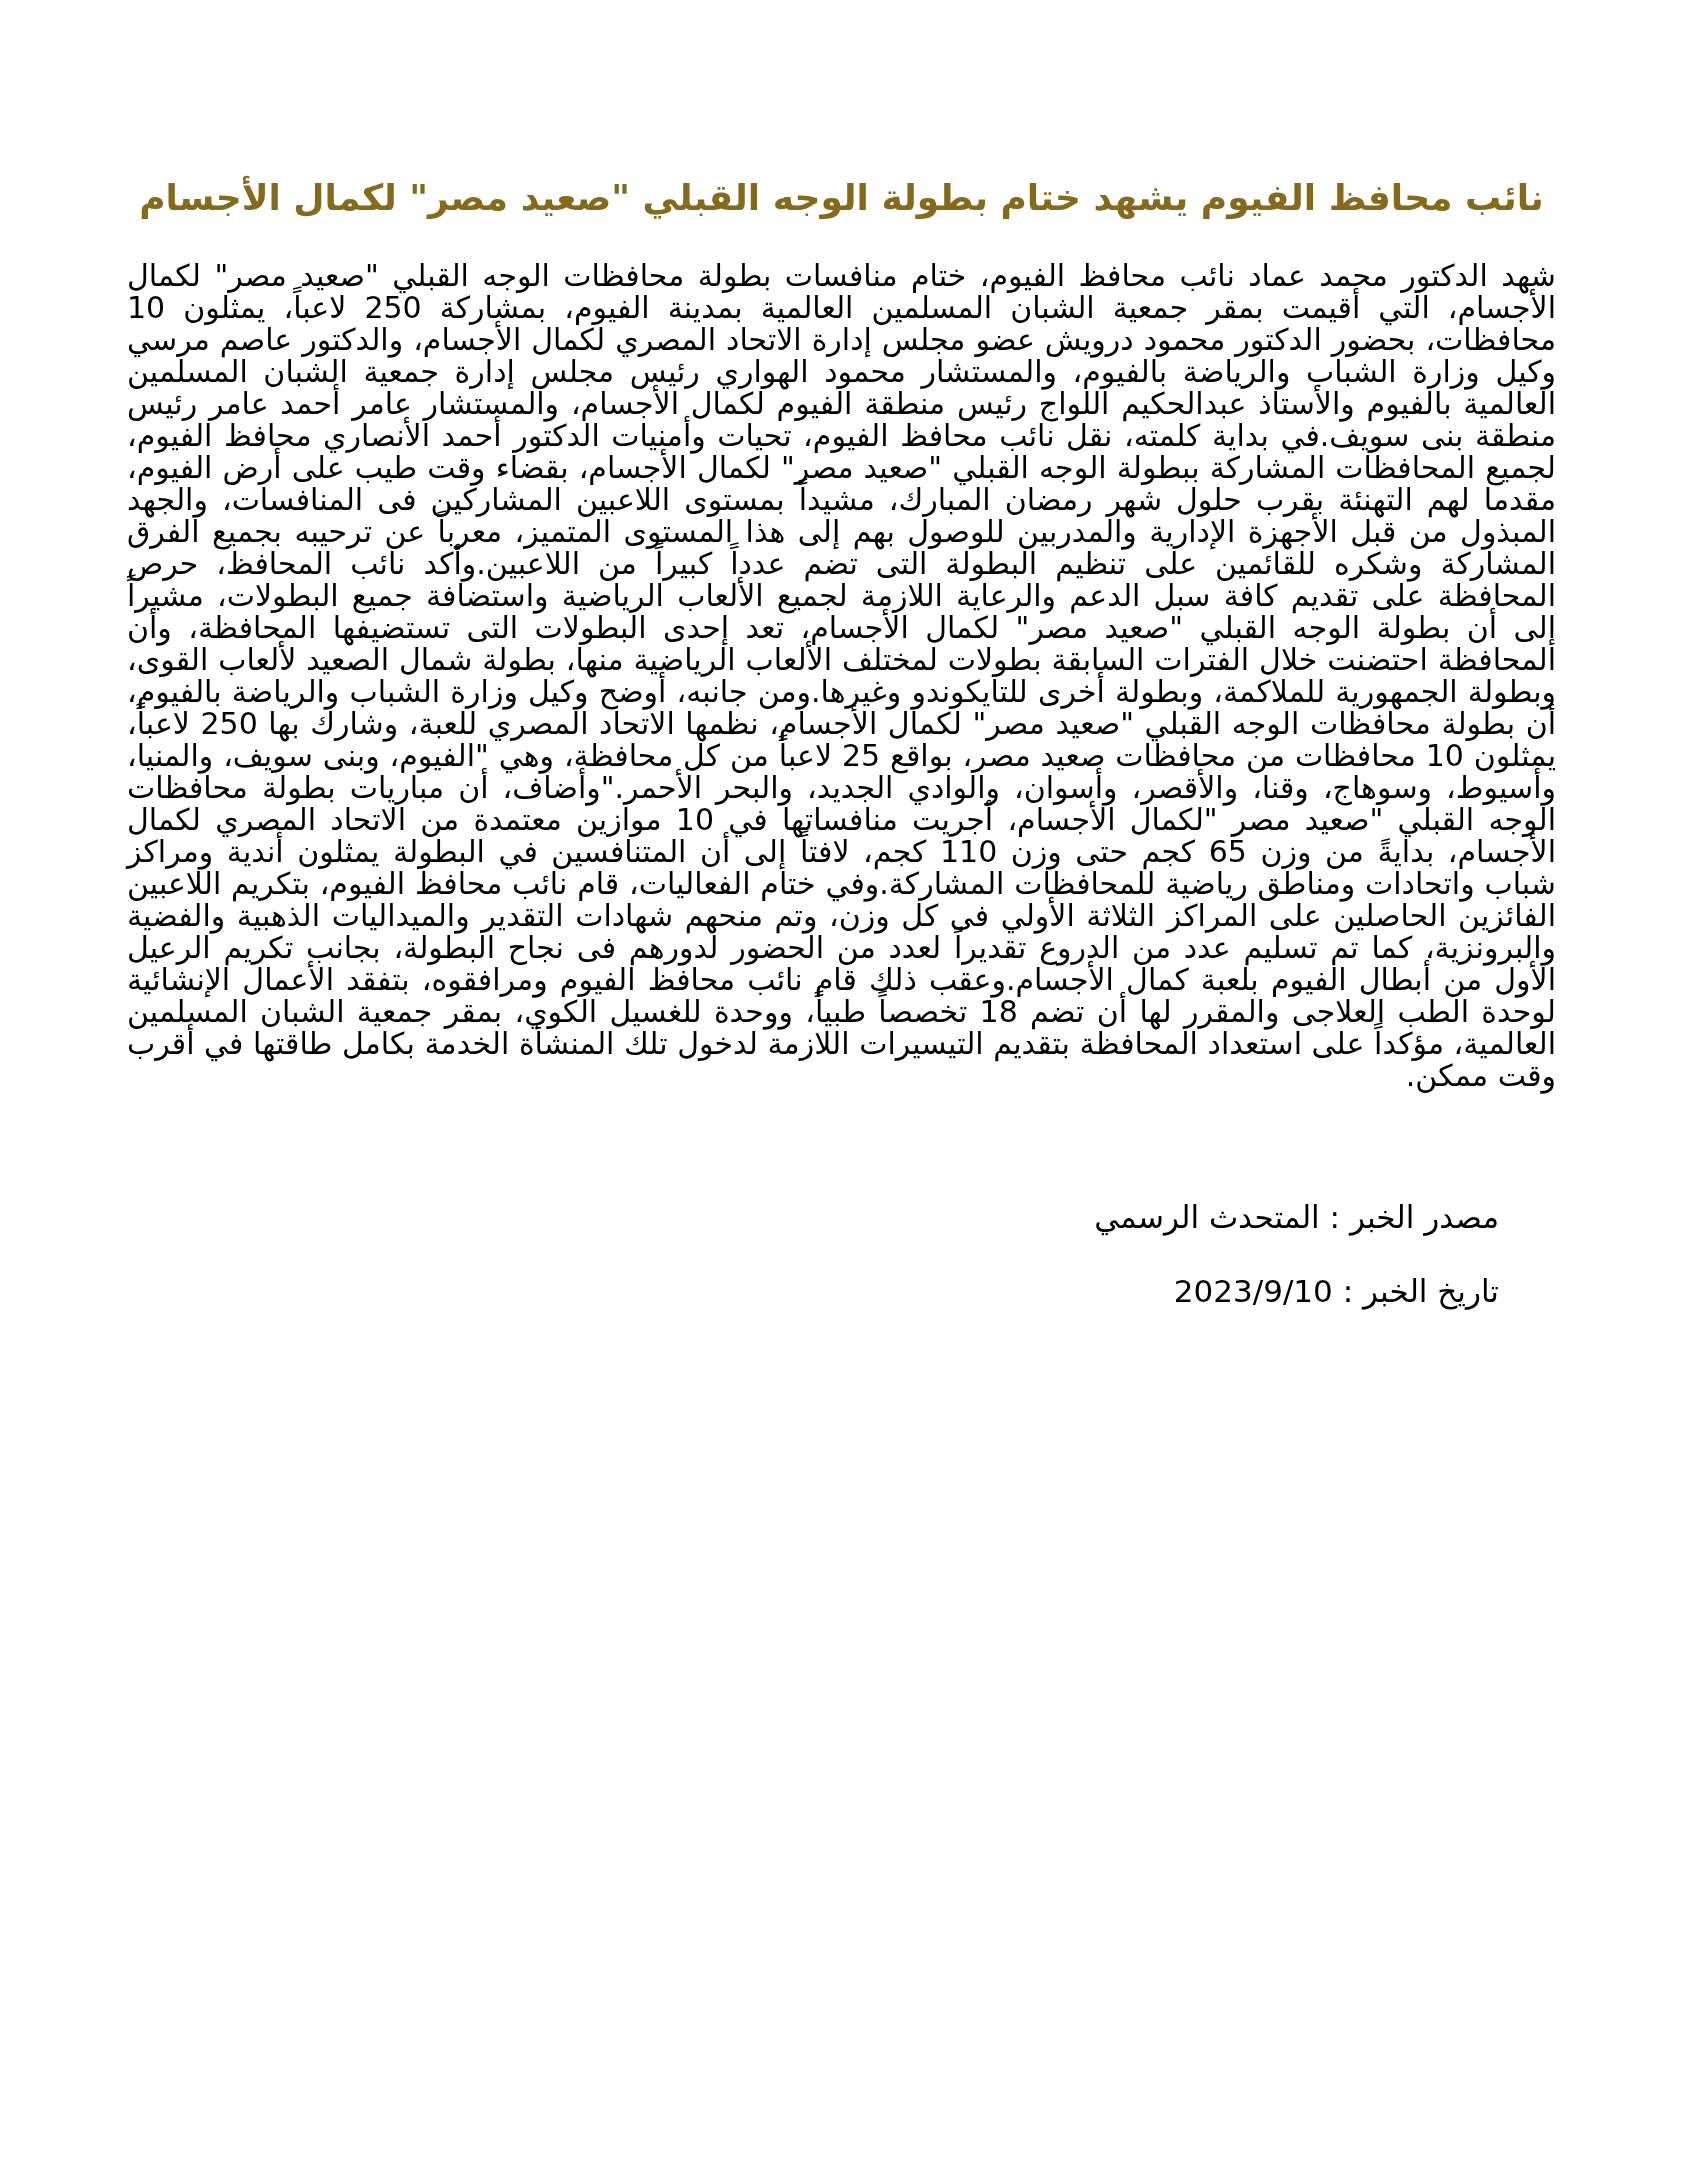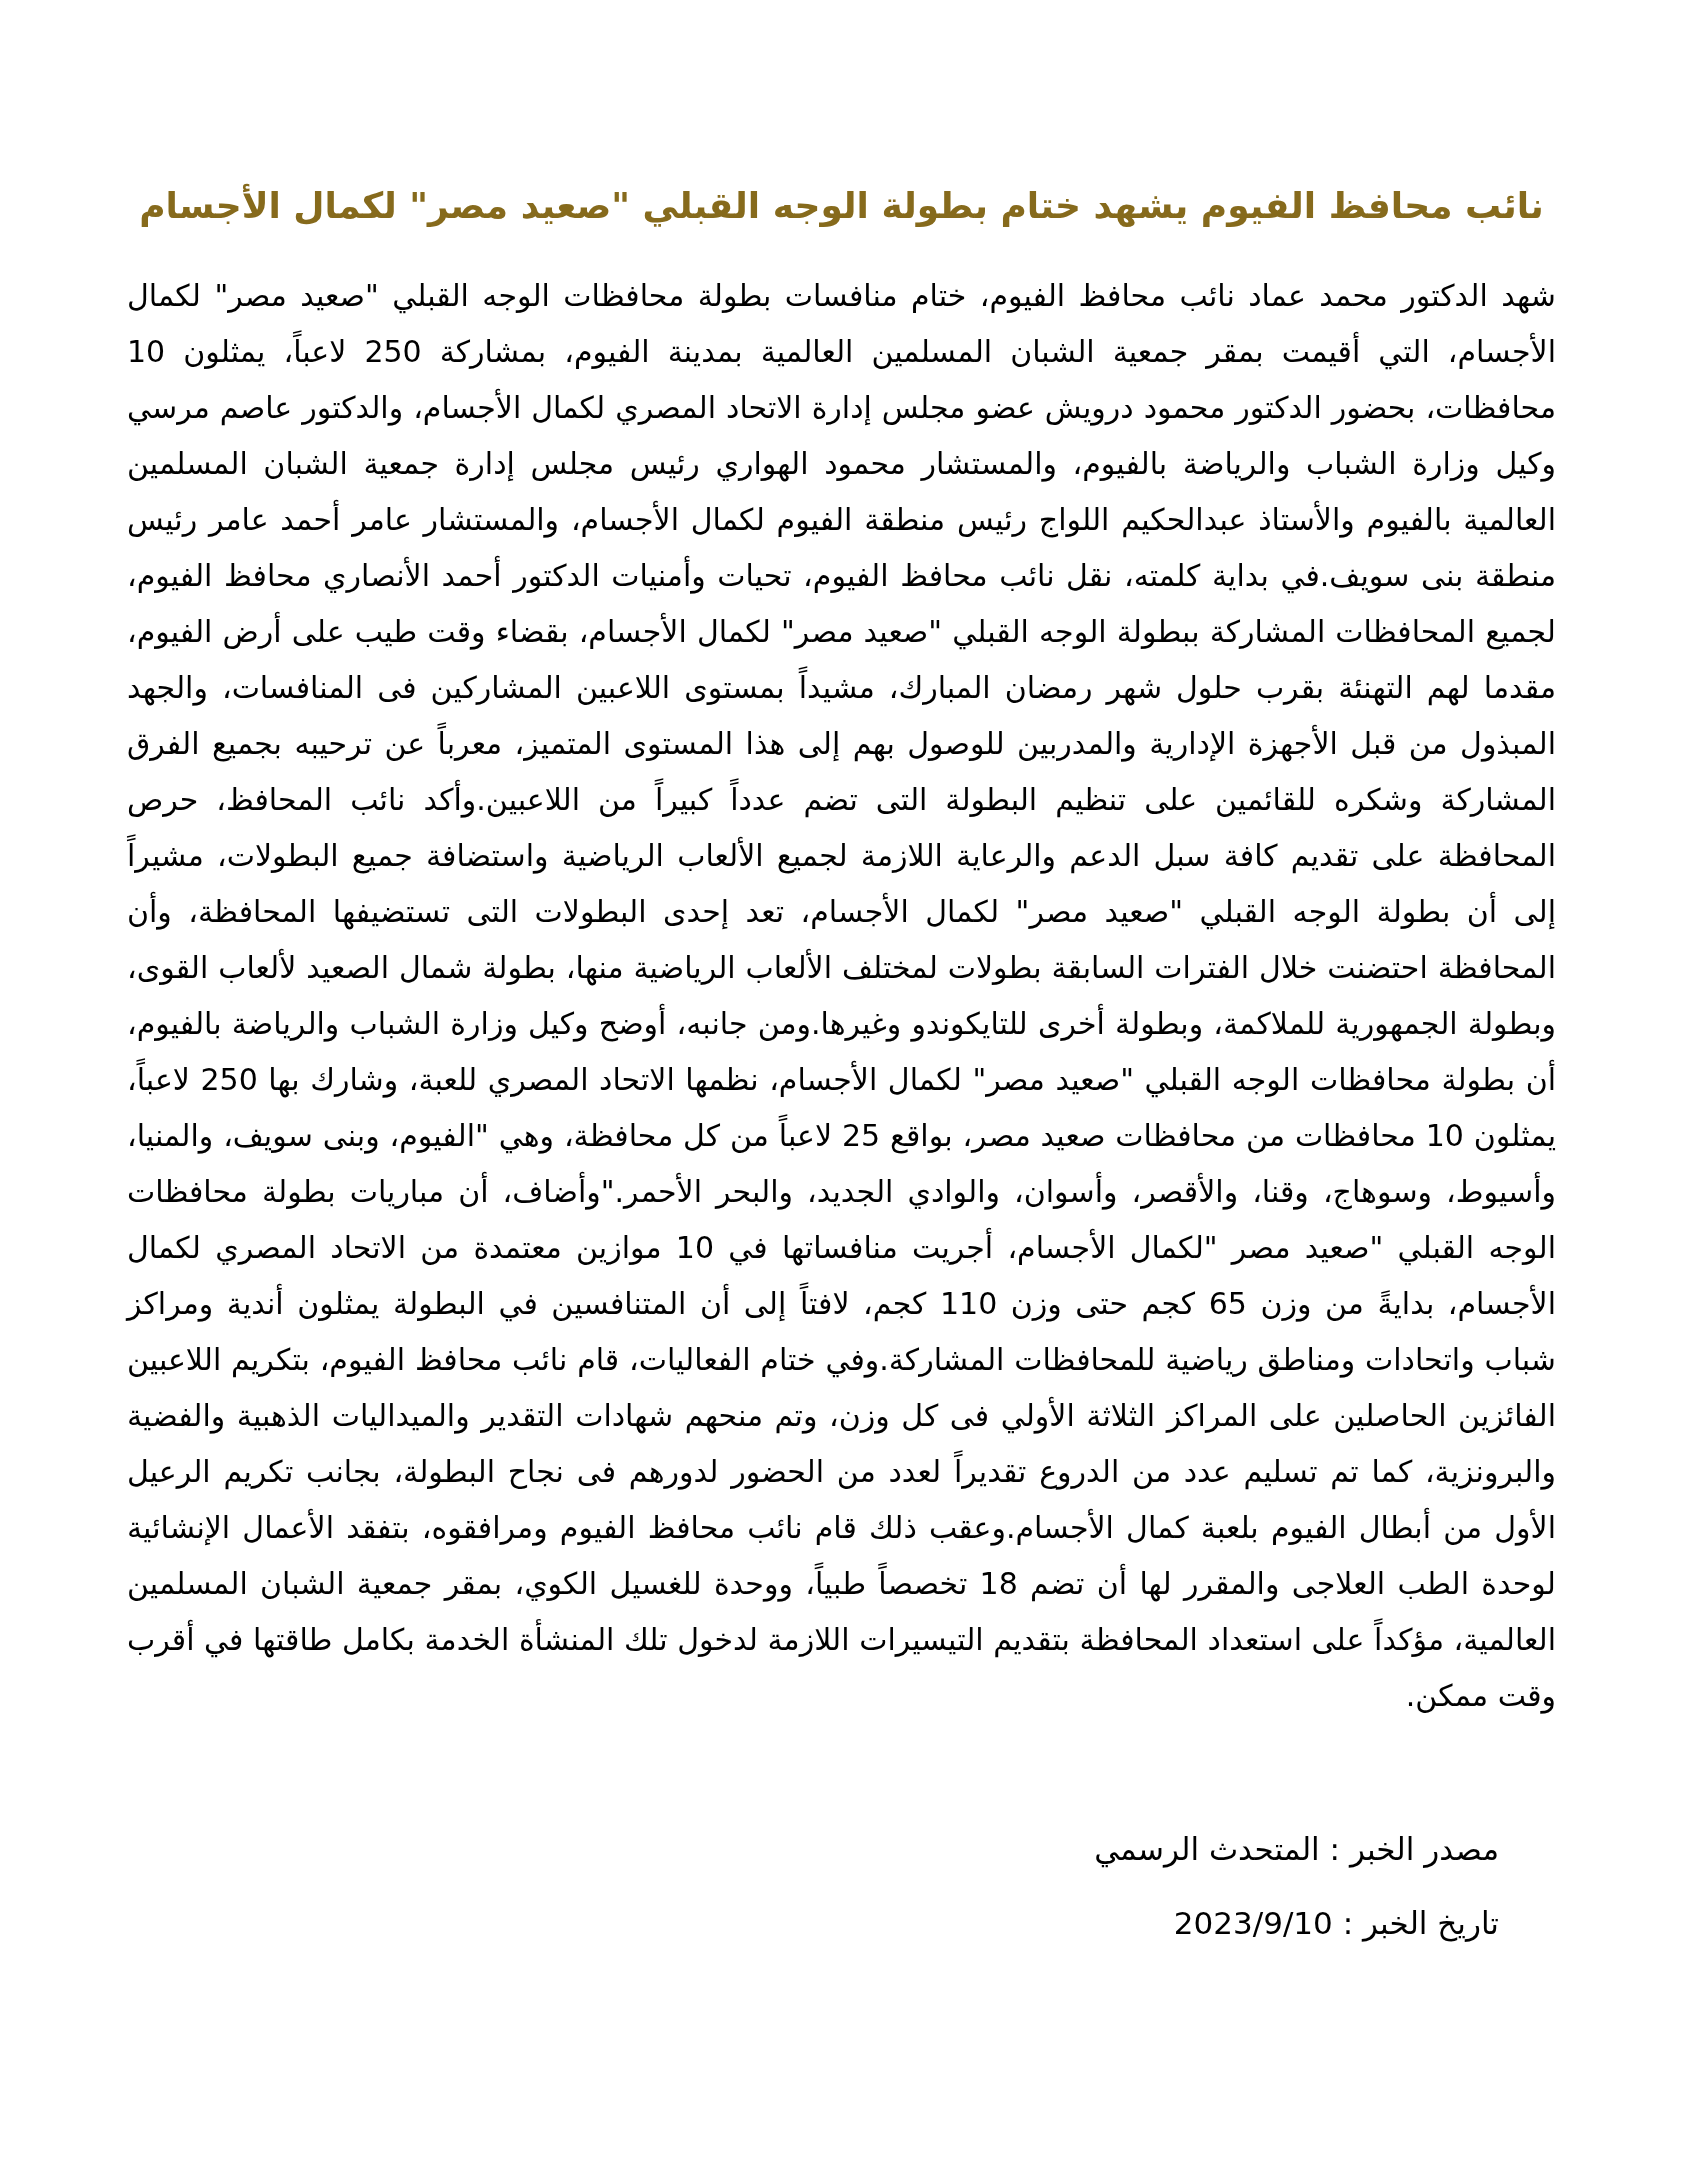--- a/index.html
+++ b/index.html
@@ -16,30 +16,30 @@
   .page {
     box-sizing: border-box;
     width: 1683px;
     height: 2178px;
     padding: 174px 127px 0 127px;
     direction: rtl;
     background: #ffffff;
     overflow: hidden;
   }
   .article-title {
-    margin: 8px;
+    margin: 0;
     text-align: center;
     font-size: 36px;
     line-height: 48px;
     font-weight: bold;
   }
   .article-body {
     margin: 38px 0 0 0;
     font-size: 30px;
-    line-height: 56px;
+    line-height: 32px;
     text-align: justify;
     text-justify: inter-word;
     font-weight: normal;
   }
   .article-footer {
     margin-top: 103px;
     margin-left: 0;
     margin-right: 57px;
     font-size: 31px;
     line-height: 44px;

